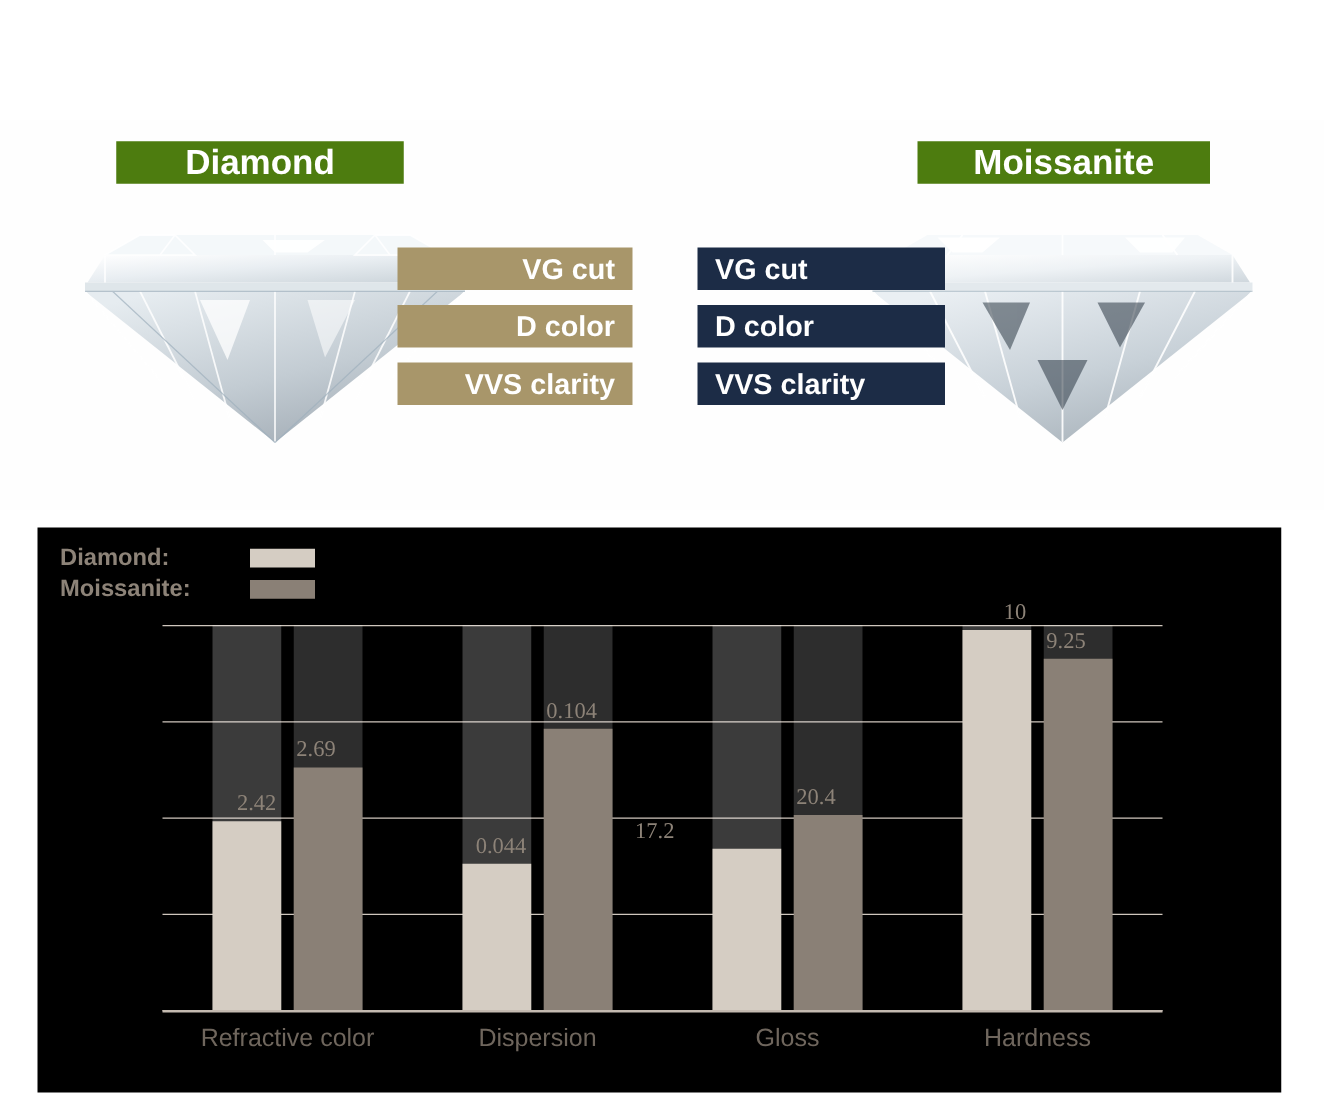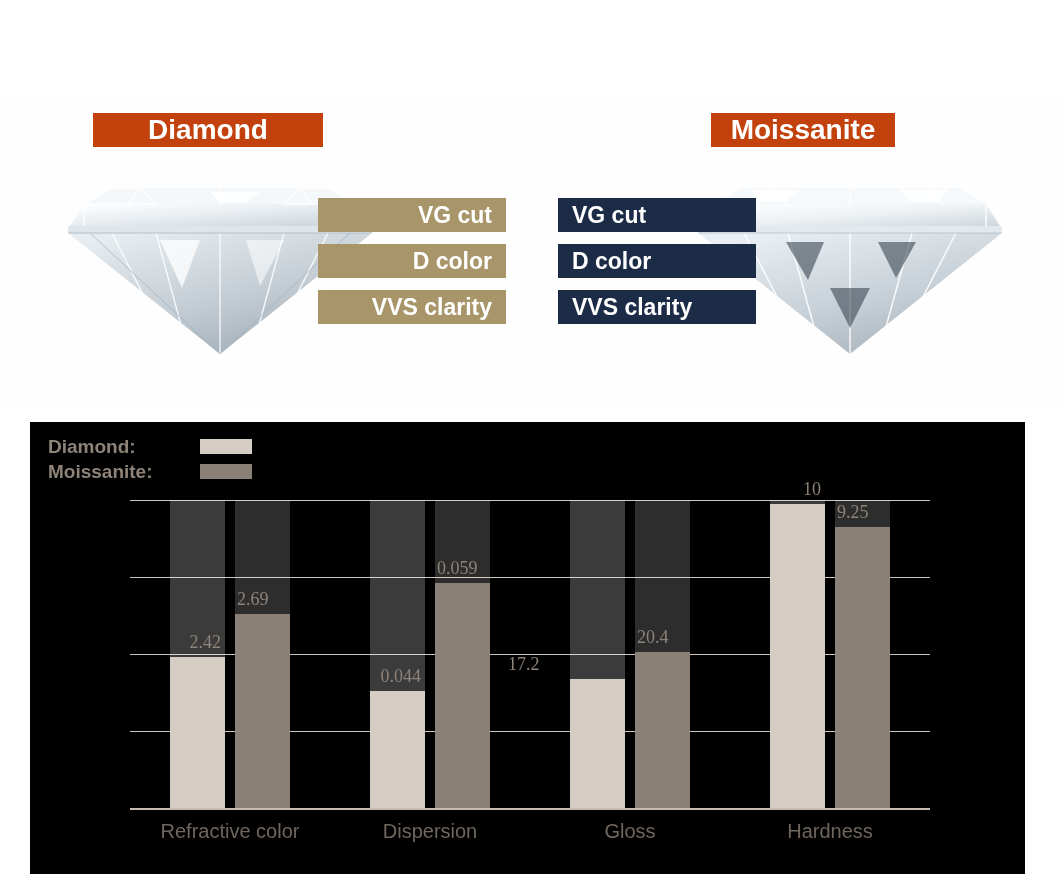--- a/index.html
+++ b/index.html
@@ -25,27 +25,27 @@
     letter-spacing:0.2px;
     font-family:"Liberation Sans", sans-serif;
     white-space:nowrap;
   }
 
   
   .gem-section{position:absolute;left:0;top:96px;width:1059px;height:312px;background:#fefefe;}
 
   .gem-tag{
     position:absolute;height:34px;
-    background:#c2410c;color:#ffffff;
+    background:#4d7c0f;color:#ffffff;
     font-size:28px;font-weight:bold;
     display:flex;align-items:center;justify-content:center;
     font-family:"Liberation Sans", sans-serif;
   }
   .tag-diamond{left:93px;top:17px;width:230px;}
-  .tag-moissanite{left:711px;top:17px;width:184px;}
+  .tag-moissanite{left:734px;top:17px;width:234px;}
 
   
   .gem{position:absolute;}
   .gem svg{display:block;}
 
   .gem-diamond{left:60px;top:72px;width:320px;height:190px;}
   .gem-moissanite{left:690px;top:72px;width:320px;height:190px;}
 
   
   .spec{
@@ -252,21 +252,21 @@
         <div class="bar bar-diamond" style="left: 40px; width: 55px; height: 151px;"></div>
         <div class="bar bar-moissanite" style="left: 105px; width: 55px; height: 194px;"></div>
         <div class="bar-value" style="bottom: 157px; left: -22px; width: 113px; text-align: right;">2.42</div>
         <div class="bar-value" style="bottom: 200px; left: 107px;">2.69</div>
         <div class="cat-label" style="left: 100px; top: 320px;">Refractive color</div>
         <div class="col-band" style="left: 240px; width: 55px; opacity: 0.55;"></div>
         <div class="col-band" style="left: 305px; width: 55px; opacity: 0.42;"></div>
         <div class="bar bar-diamond" style="left: 240px; width: 55px; height: 117px;"></div>
         <div class="bar bar-moissanite" style="left: 305px; width: 55px; height: 225px;"></div>
         <div class="bar-value" style="bottom: 123px; left: 178px; width: 113px; text-align: right;">0.044</div>
-        <div class="bar-value" style="bottom: 231px; left: 307px;">0.059</div>
+        <div class="bar-value" style="bottom: 231px; left: 307px;">0.104</div>
         <div class="cat-label" style="left: 300px; top: 320px;">Dispersion</div>
         <div class="col-band" style="left: 440px; width: 55px; opacity: 0.55;"></div>
         <div class="col-band" style="left: 505px; width: 55px; opacity: 0.42;"></div>
         <div class="bar bar-diamond" style="left: 440px; width: 55px; height: 129px;"></div>
         <div class="bar bar-moissanite" style="left: 505px; width: 55px; height: 156px;"></div>
         <div class="bar-value" style="bottom: 135px; left: 378px; width: 113px; text-align: left;">17.2</div>
         <div class="bar-value" style="bottom: 162px; left: 507px;">20.4</div>
         <div class="cat-label" style="left: 500px; top: 320px;">Gloss</div>
         <div class="col-band" style="left: 640px; width: 55px; opacity: 0.55;"></div>
         <div class="col-band" style="left: 705px; width: 55px; opacity: 0.42;"></div>

